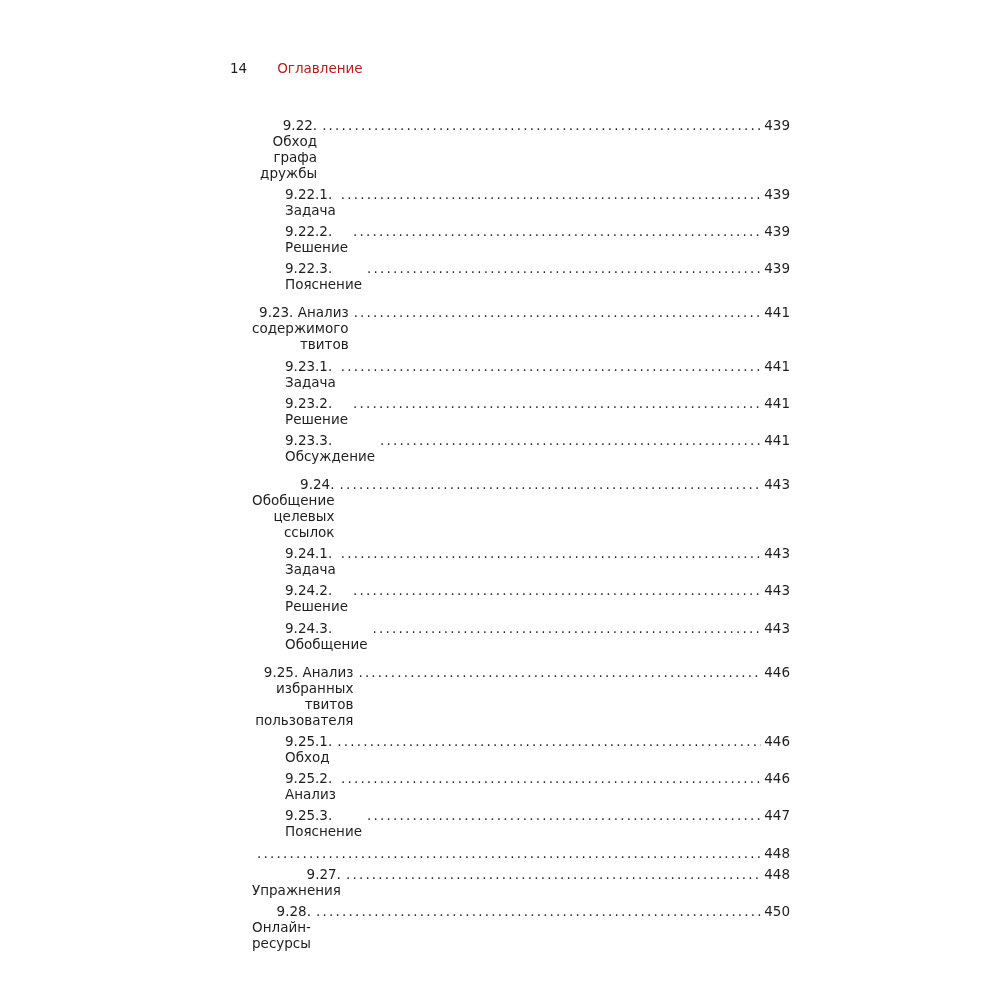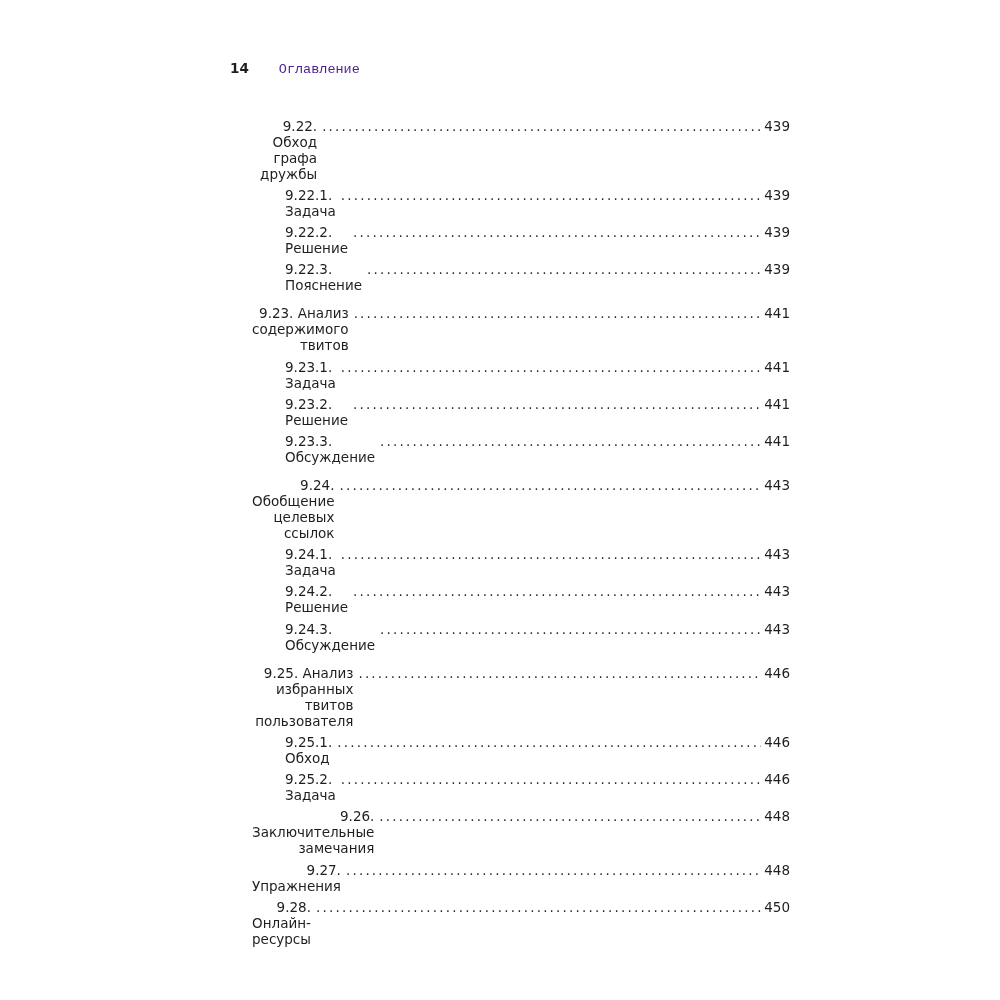--- a/index.html
+++ b/index.html
@@ -20,22 +20,22 @@
     left: 230px; top: 60px;
     width: 560px;
   }
   .page-header {
     display: flex;
     align-items: baseline;
     gap: 30px;
     font-size: 13.5px;
     margin-bottom: 38px;
   }
-  .page-header .folio { font-weight: 700; }
-  .page-header .running-title { font-weight: 400; color: #4c1d95; font-family: Liberation Mono, monospace; }
+  .page-header .folio { font-weight: 400; }
+  .page-header .running-title { font-weight: 400; color: #b91c1c; }
 
   .toc-row { font-size: 13.5px; }
   .toc-line {
     display: flex;
     align-items: baseline;
     padding: 2.6px 0;
     line-height: 16px;
   }
   .indent-1 { padding-left: 22px; text-align: right; }
   .indent-2 { padding-left: 55px; }
@@ -142,49 +142,55 @@
         </div>
         <div class="toc-row indent-2 type-subsection">
           <div class="toc-line">
             <span class="toc-label">9.24.2. Решение</span>
             <span class="leader"></span>
             <span class="pagenum">443</span>
           </div>
         </div>
         <div class="toc-row indent-2 type-subsection">
           <div class="toc-line">
-            <span class="toc-label">9.24.3. Обсуждение</span>
+            <span class="toc-label">9.24.3. Обобщение</span>
             <span class="leader"></span>
             <span class="pagenum">443</span>
           </div>
         </div>
         <div class="toc-row indent-1 type-section gap-before">
           <div class="toc-line">
             <span class="toc-label">9.25. Анализ избранных твитов пользователя</span>
             <span class="leader"></span>
             <span class="pagenum">446</span>
           </div>
         </div>
         <div class="toc-row indent-2 type-subsection">
           <div class="toc-line">
             <span class="toc-label">9.25.1. Обход</span>
             <span class="leader"></span>
             <span class="pagenum">446</span>
           </div>
         </div>
         <div class="toc-row indent-2 type-subsection">
           <div class="toc-line">
-            <span class="toc-label">9.25.2. Задача</span>
+            <span class="toc-label">9.25.2. Анализ</span>
             <span class="leader"></span>
             <span class="pagenum">446</span>
           </div>
         </div>
-        <div class="toc-row indent-1 type-section">
-          <div class="toc-line">
-            <span class="toc-label">9.26. Заключительные замечания</span>
+        <div class="toc-row indent-2 type-subsection">
+          <div class="toc-line">
+            <span class="toc-label">9.25.3. Пояснение</span>
+            <span class="leader"></span>
+            <span class="pagenum">447</span>
+          </div>
+        </div>
+        <div class="toc-row indent-1 type-section">
+          <div class="toc-line">
             <span class="leader"></span>
             <span class="pagenum">448</span>
           </div>
         </div>
         <div class="toc-row indent-1 type-section">
           <div class="toc-line">
             <span class="toc-label">9.27. Упражнения</span>
             <span class="leader"></span>
             <span class="pagenum">448</span>
           </div>

